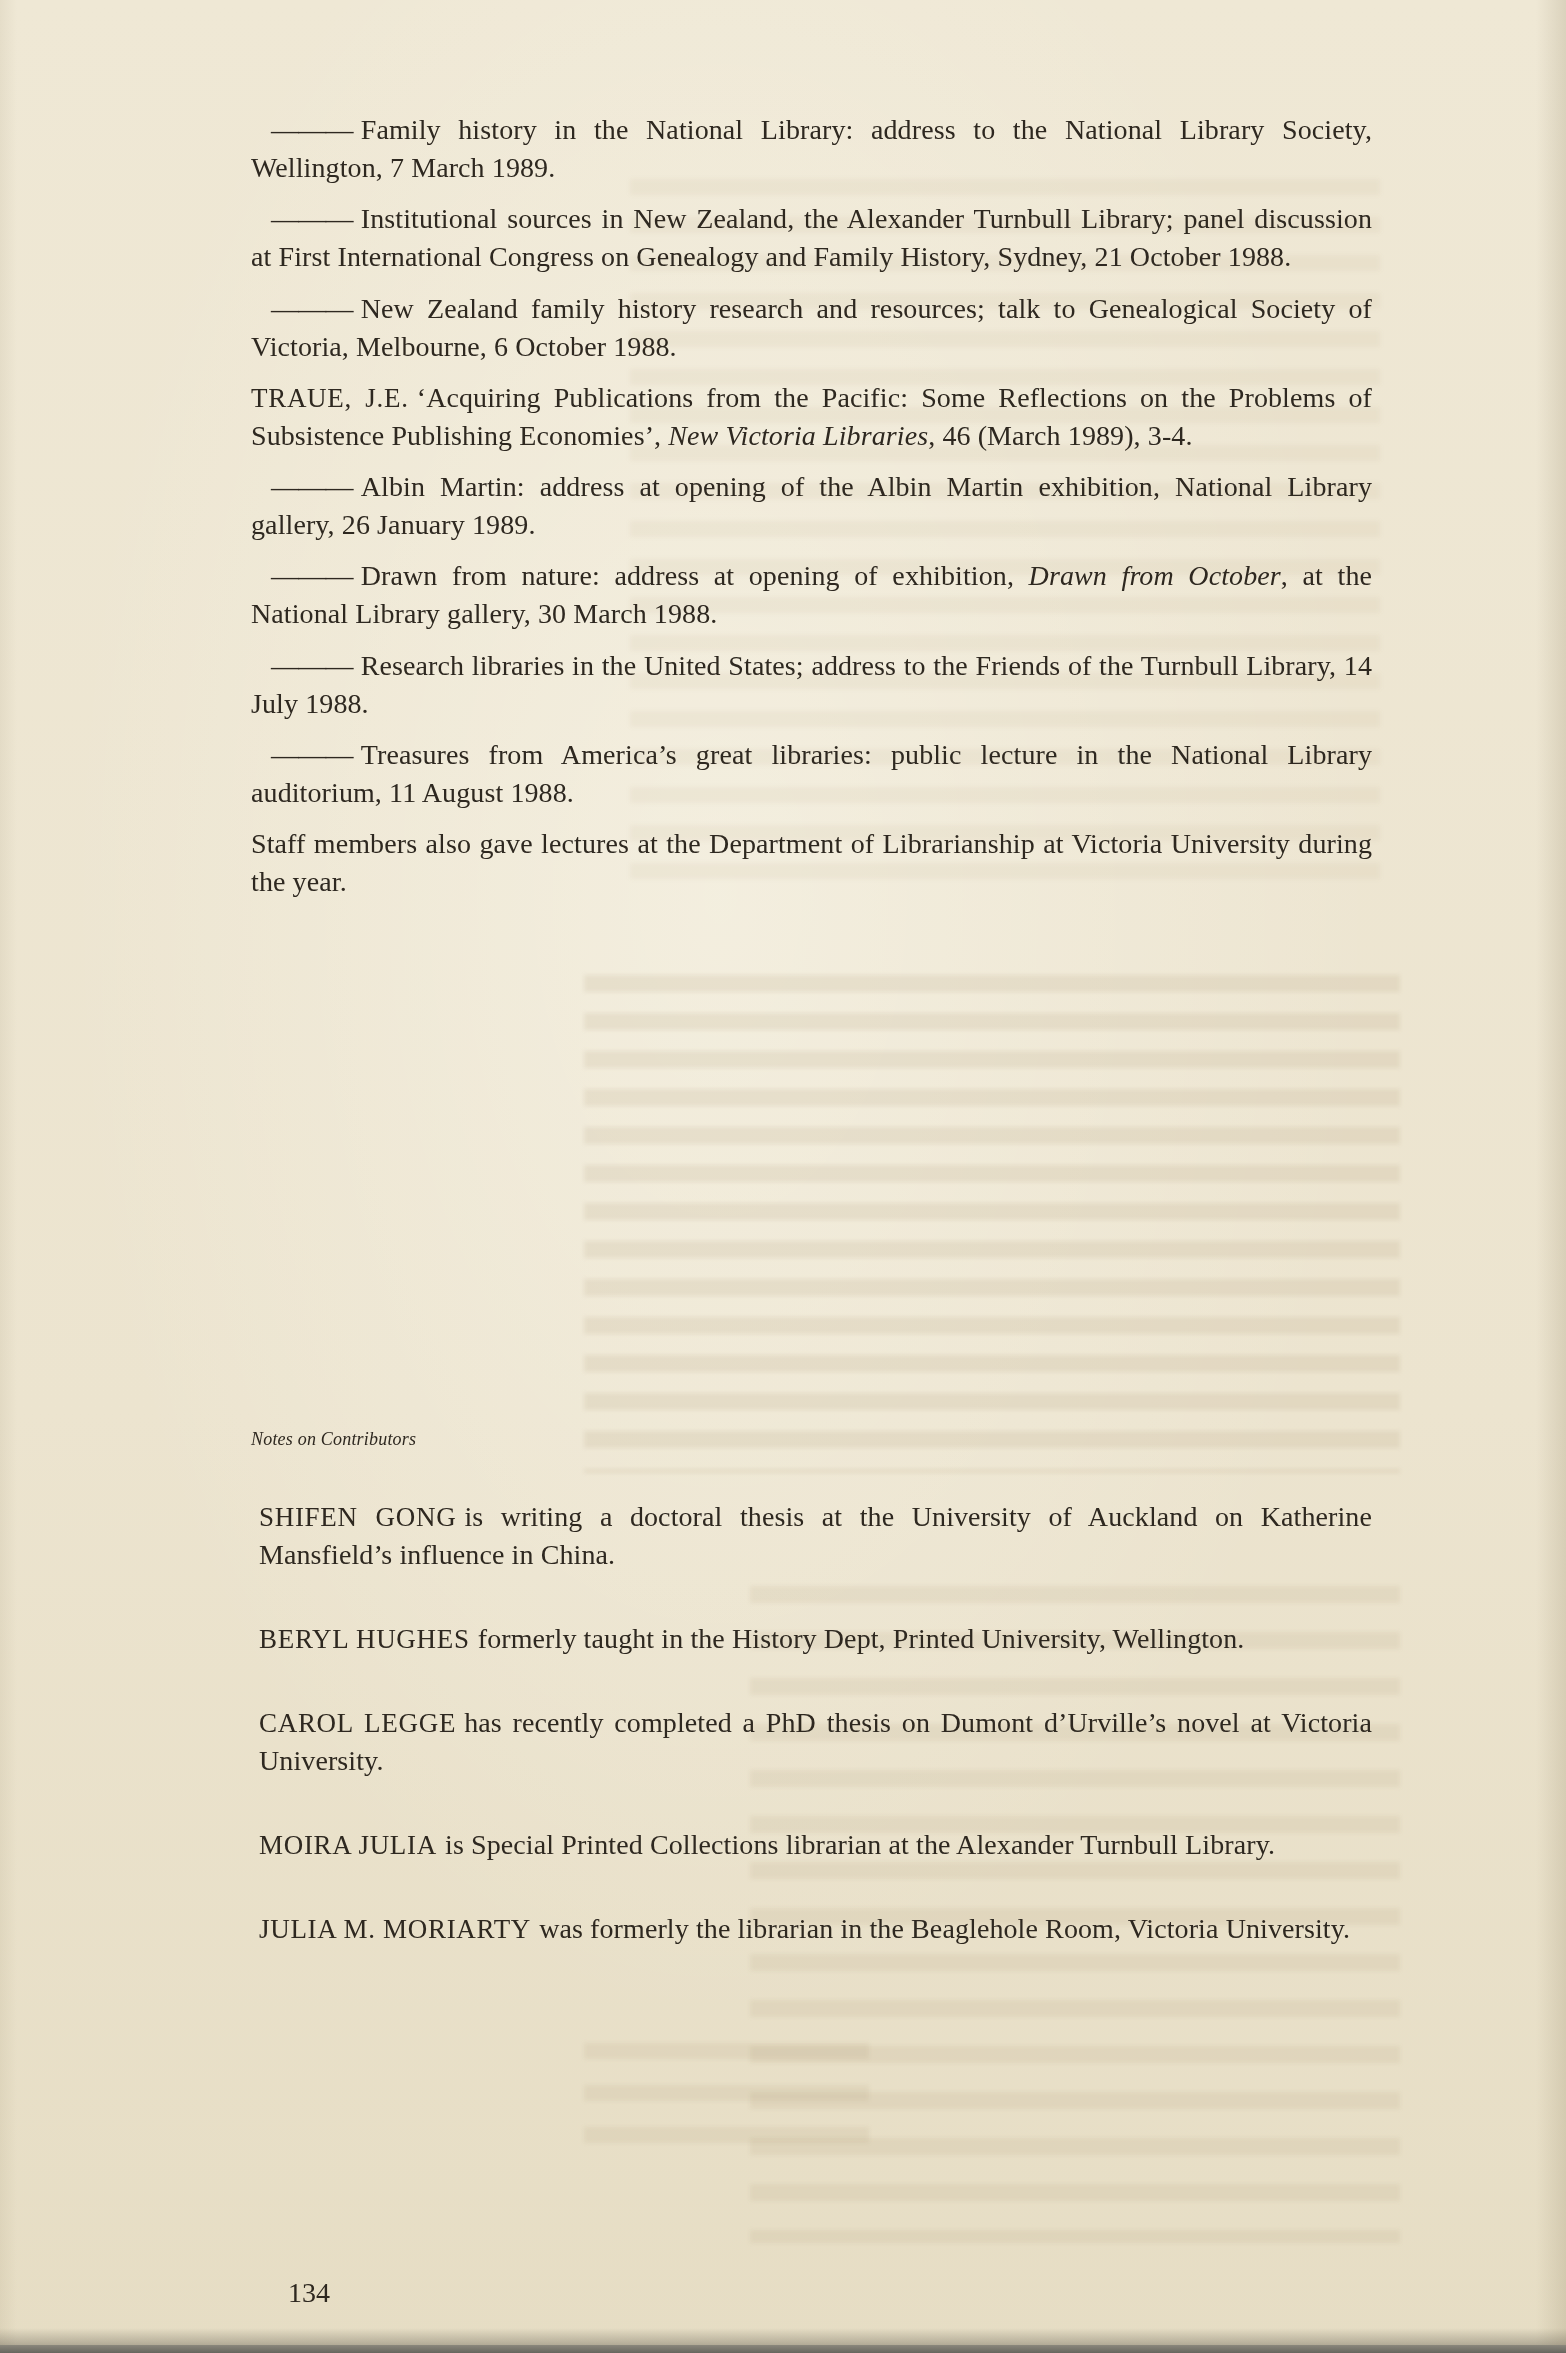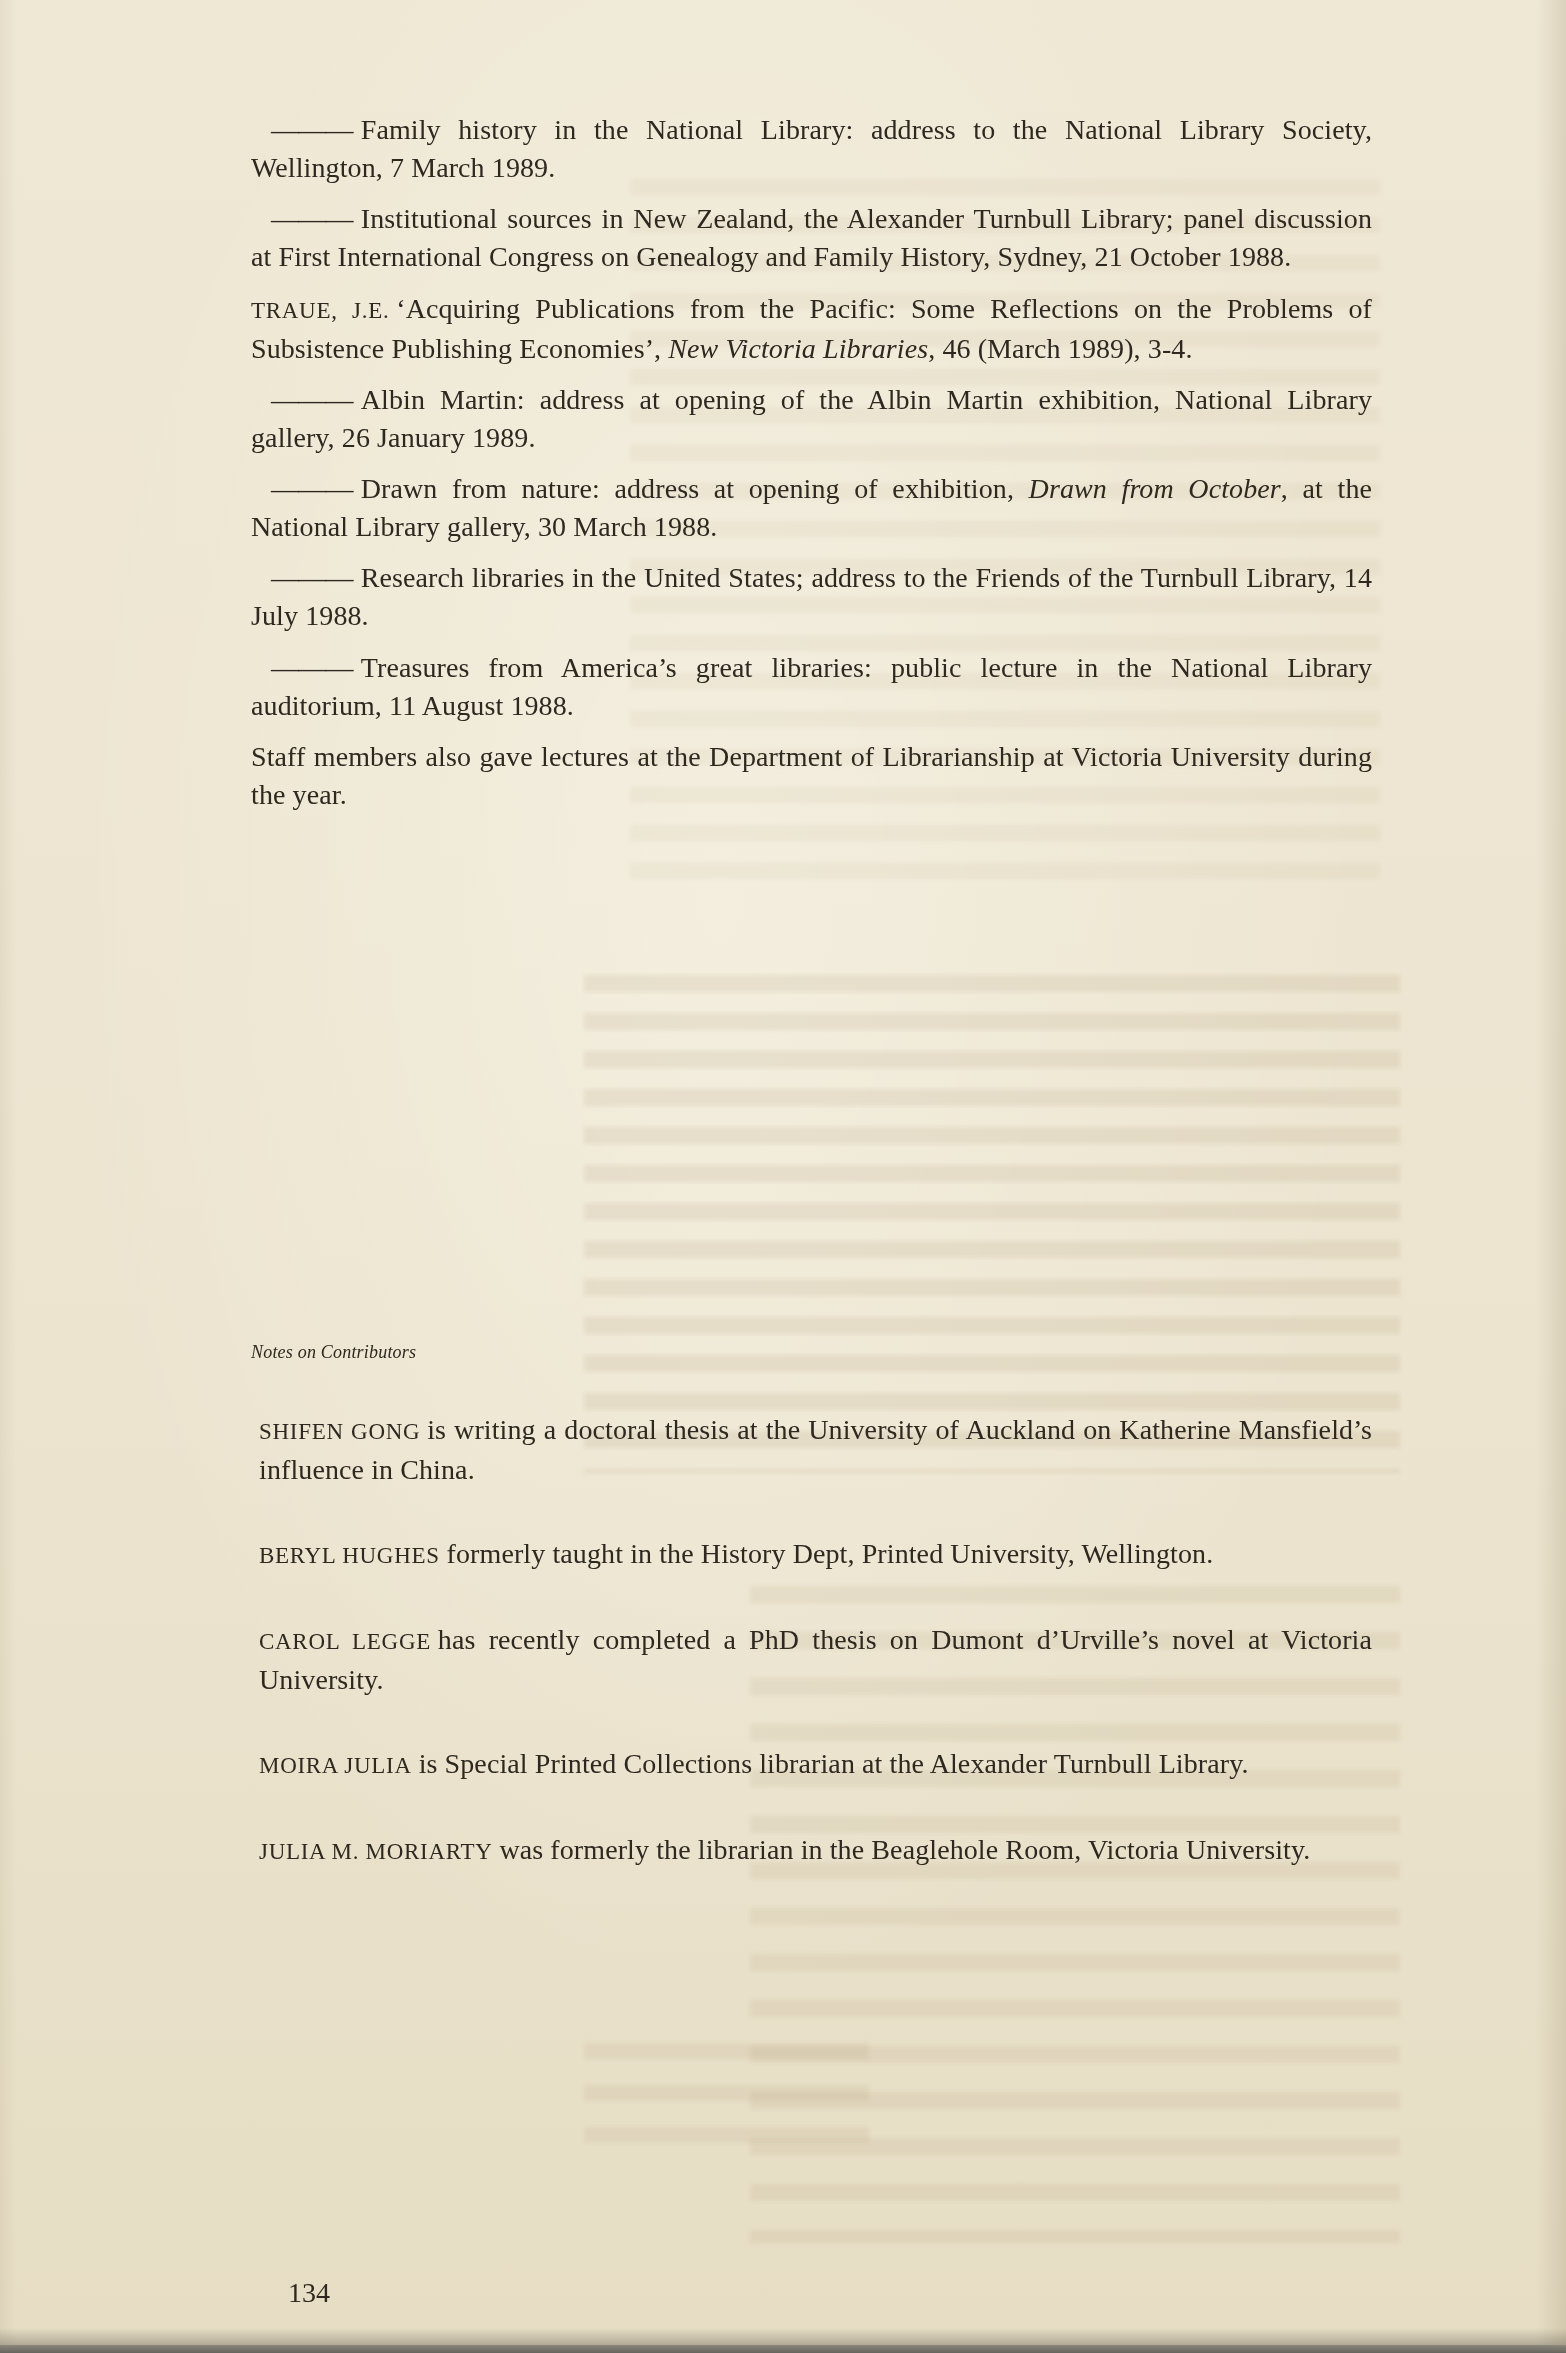--- a/index.html
+++ b/index.html
@@ -35,21 +35,21 @@
 
   p.indent-first { text-indent: 20px; }
 
   .dash {
     letter-spacing: -0.7px;
     margin-right: 0.28em;
     white-space: nowrap;
   }
 
   .sc {
-    font-size: 23px;
+    font-size: 27px;
     letter-spacing: 0.7px;
     margin-right: 0.30em;
   }
 
   .ital { font-style: italic; }
 
   h2.section-heading {
     margin: 519px 0 40px 0;
     font-size: 18px;
     line-height: 38px;
@@ -131,20 +131,23 @@
   <main class="content">
 
     <p class="body-par indent-first">
       <span class="dash">———</span><span>Family history in the National Library: address to the National Library Society, Wellington, 7 March 1989.</span>
     </p>
 
     <p class="body-par indent-first">
       <span class="dash">———</span><span>Institutional sources in New Zealand, the Alexander Turnbull Library; panel discussion at First International Congress on Genealogy and Family History, Sydney, 21 October 1988.</span>
     </p>
 
+    <p class="body-par indent-first">
+      <span class="dash">———</span><span>New Zealand family history research and resources; talk to Genealogical Society of Victoria, Melbourne, 6 October 1988.</span>
+    </p>
 
     <p class="body-par">
       <span class="sc">TRAUE, J.E.</span><span>‘Acquiring Publications from the Pacific: Some Reflections on the Problems of Subsistence Publishing Economies’, </span><span class="ital">New Victoria Libraries</span><span>, 46 (March 1989), 3-4.</span>
     </p>
 
     <p class="body-par indent-first">
       <span class="dash">———</span><span>Albin Martin: address at opening of the Albin Martin exhibition, National Library gallery, 26 January 1989.</span>
     </p>
 
     <p class="body-par indent-first">

